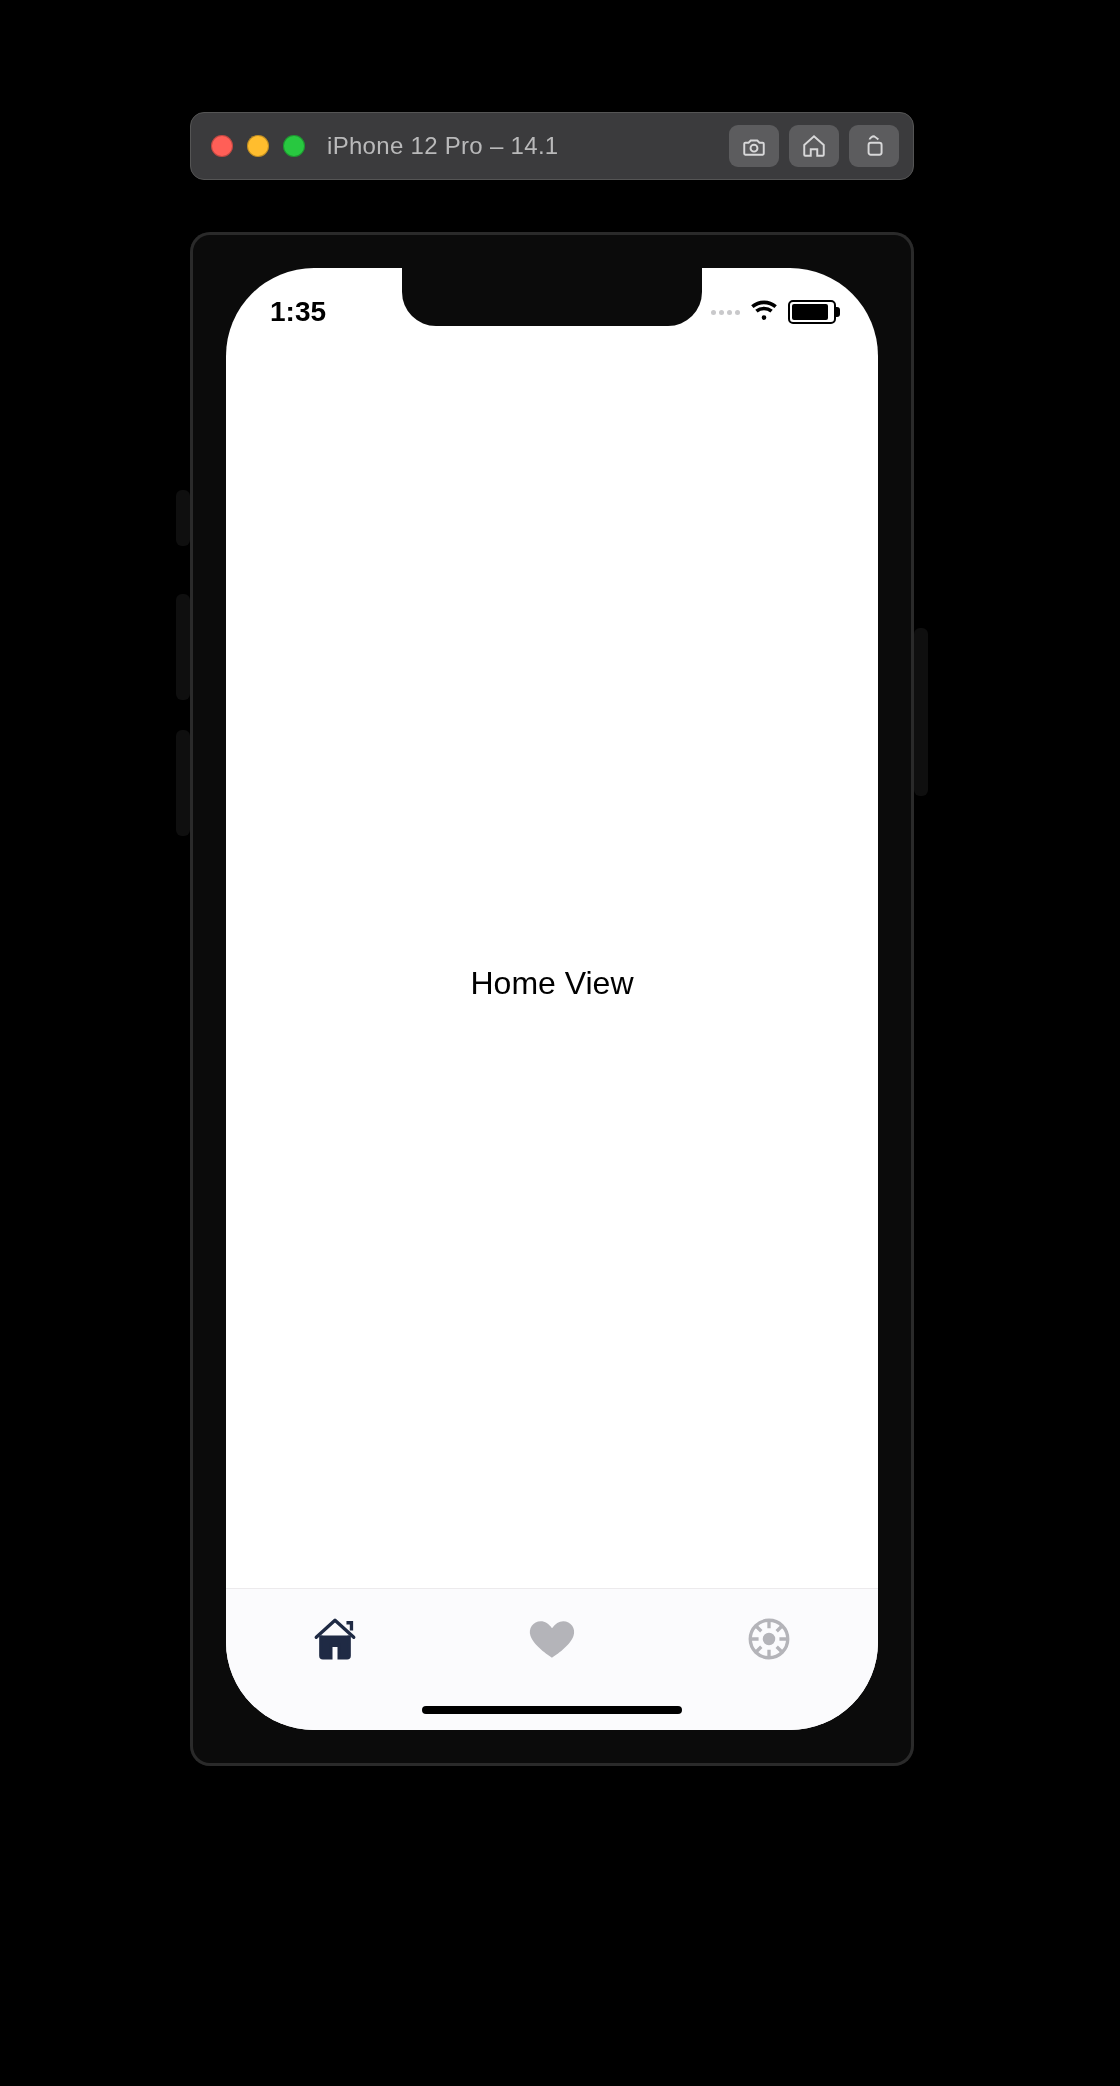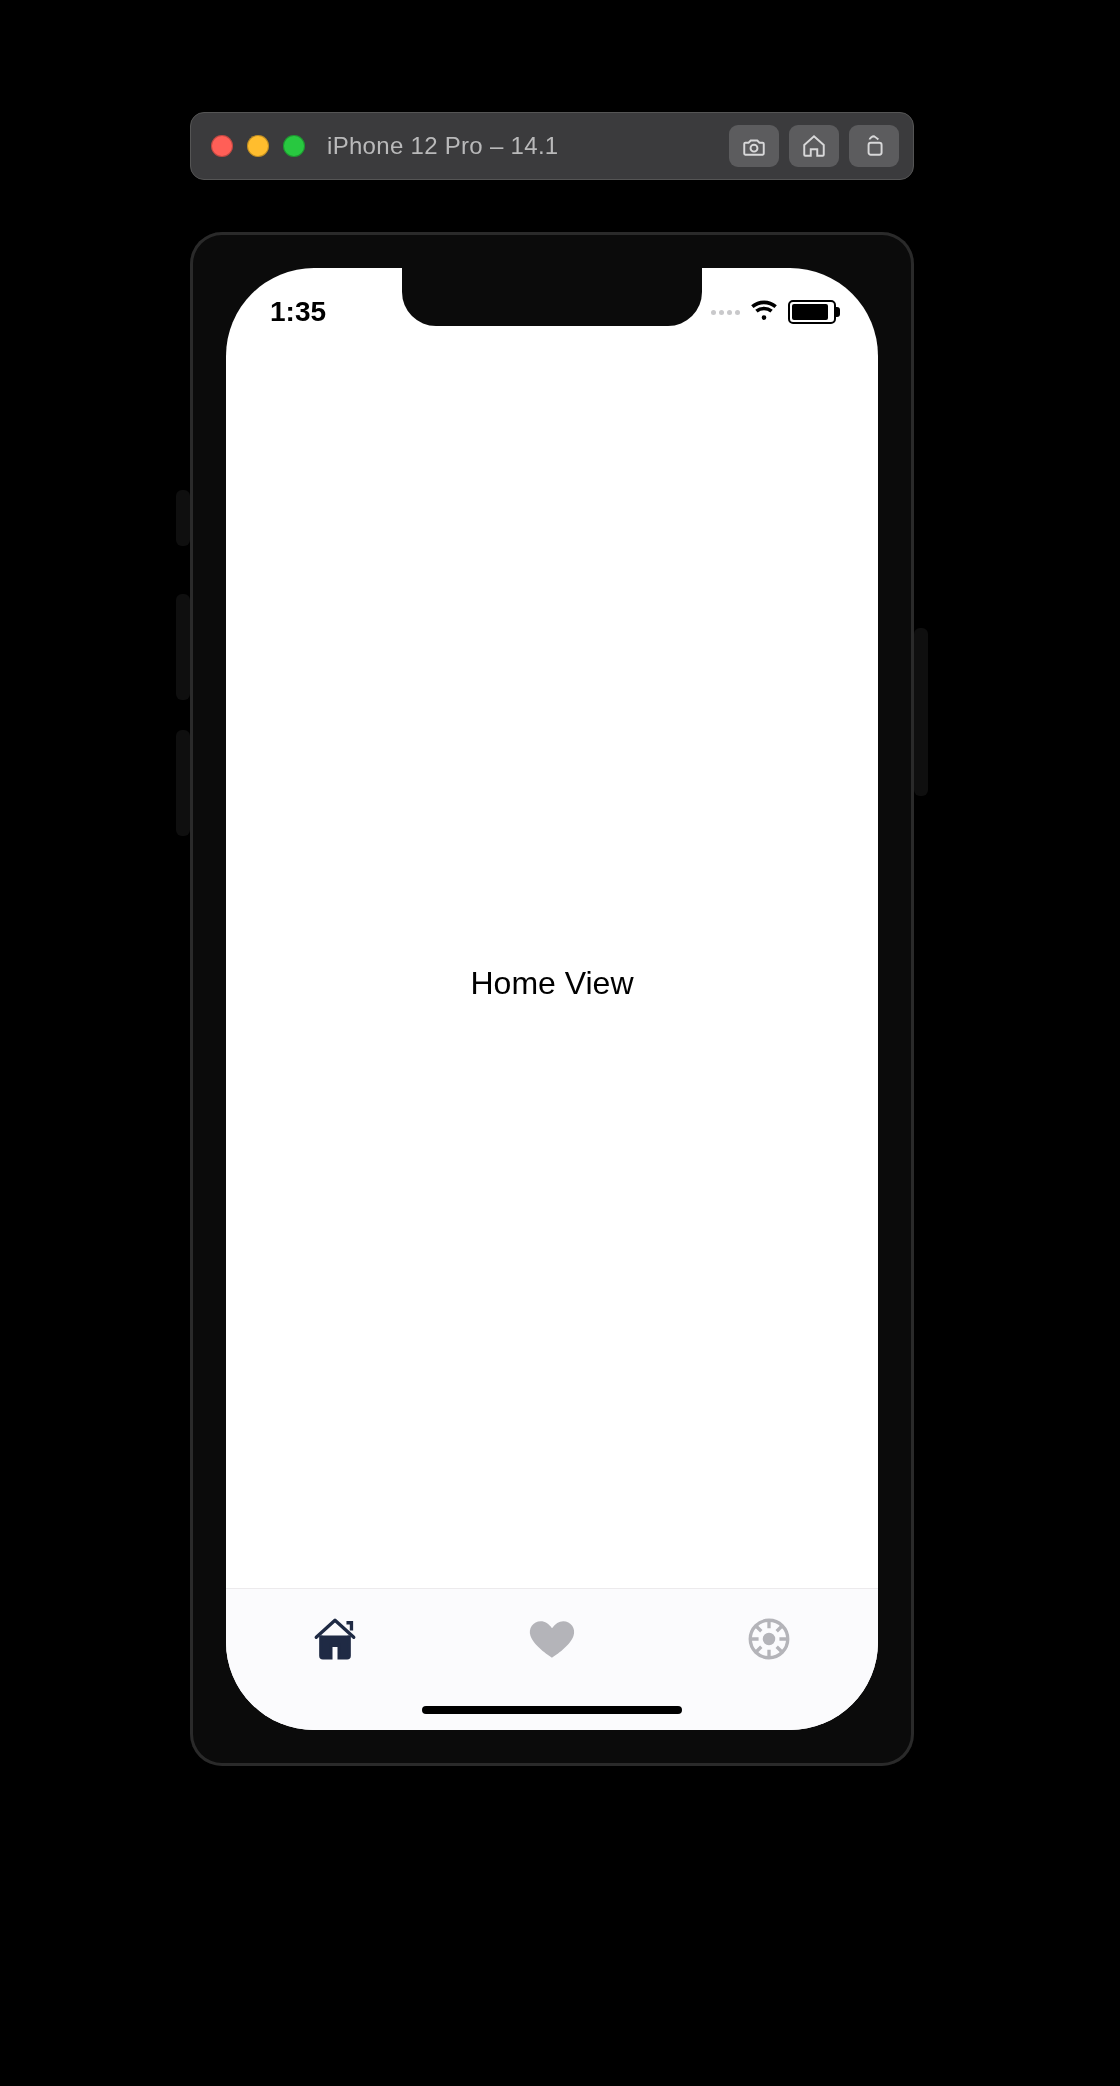--- a/index.html
+++ b/index.html
@@ -56,21 +56,21 @@
   .sim-btn svg { width:26px; height:26px; display:block; }
 
   
   .phone {
     position:absolute;
     left:190px;
     top:232px;
     width:724px;
     height:1534px;
     background:#0b0b0b;
-    border-radius:32px;
+    border-radius:20px;
     box-shadow: inset 0 0 0 3px #2a2a2a;
   }
   .side-btn {
     position:absolute;
     background:#0f0f0f;
     border-radius:6px;
   }
   .side-btn.mute { left:-14px; top:258px; width:14px; height:56px; }
   .side-btn.vol1 { left:-14px; top:362px; width:14px; height:106px; }
   .side-btn.vol2 { left:-14px; top:498px; width:14px; height:106px; }

